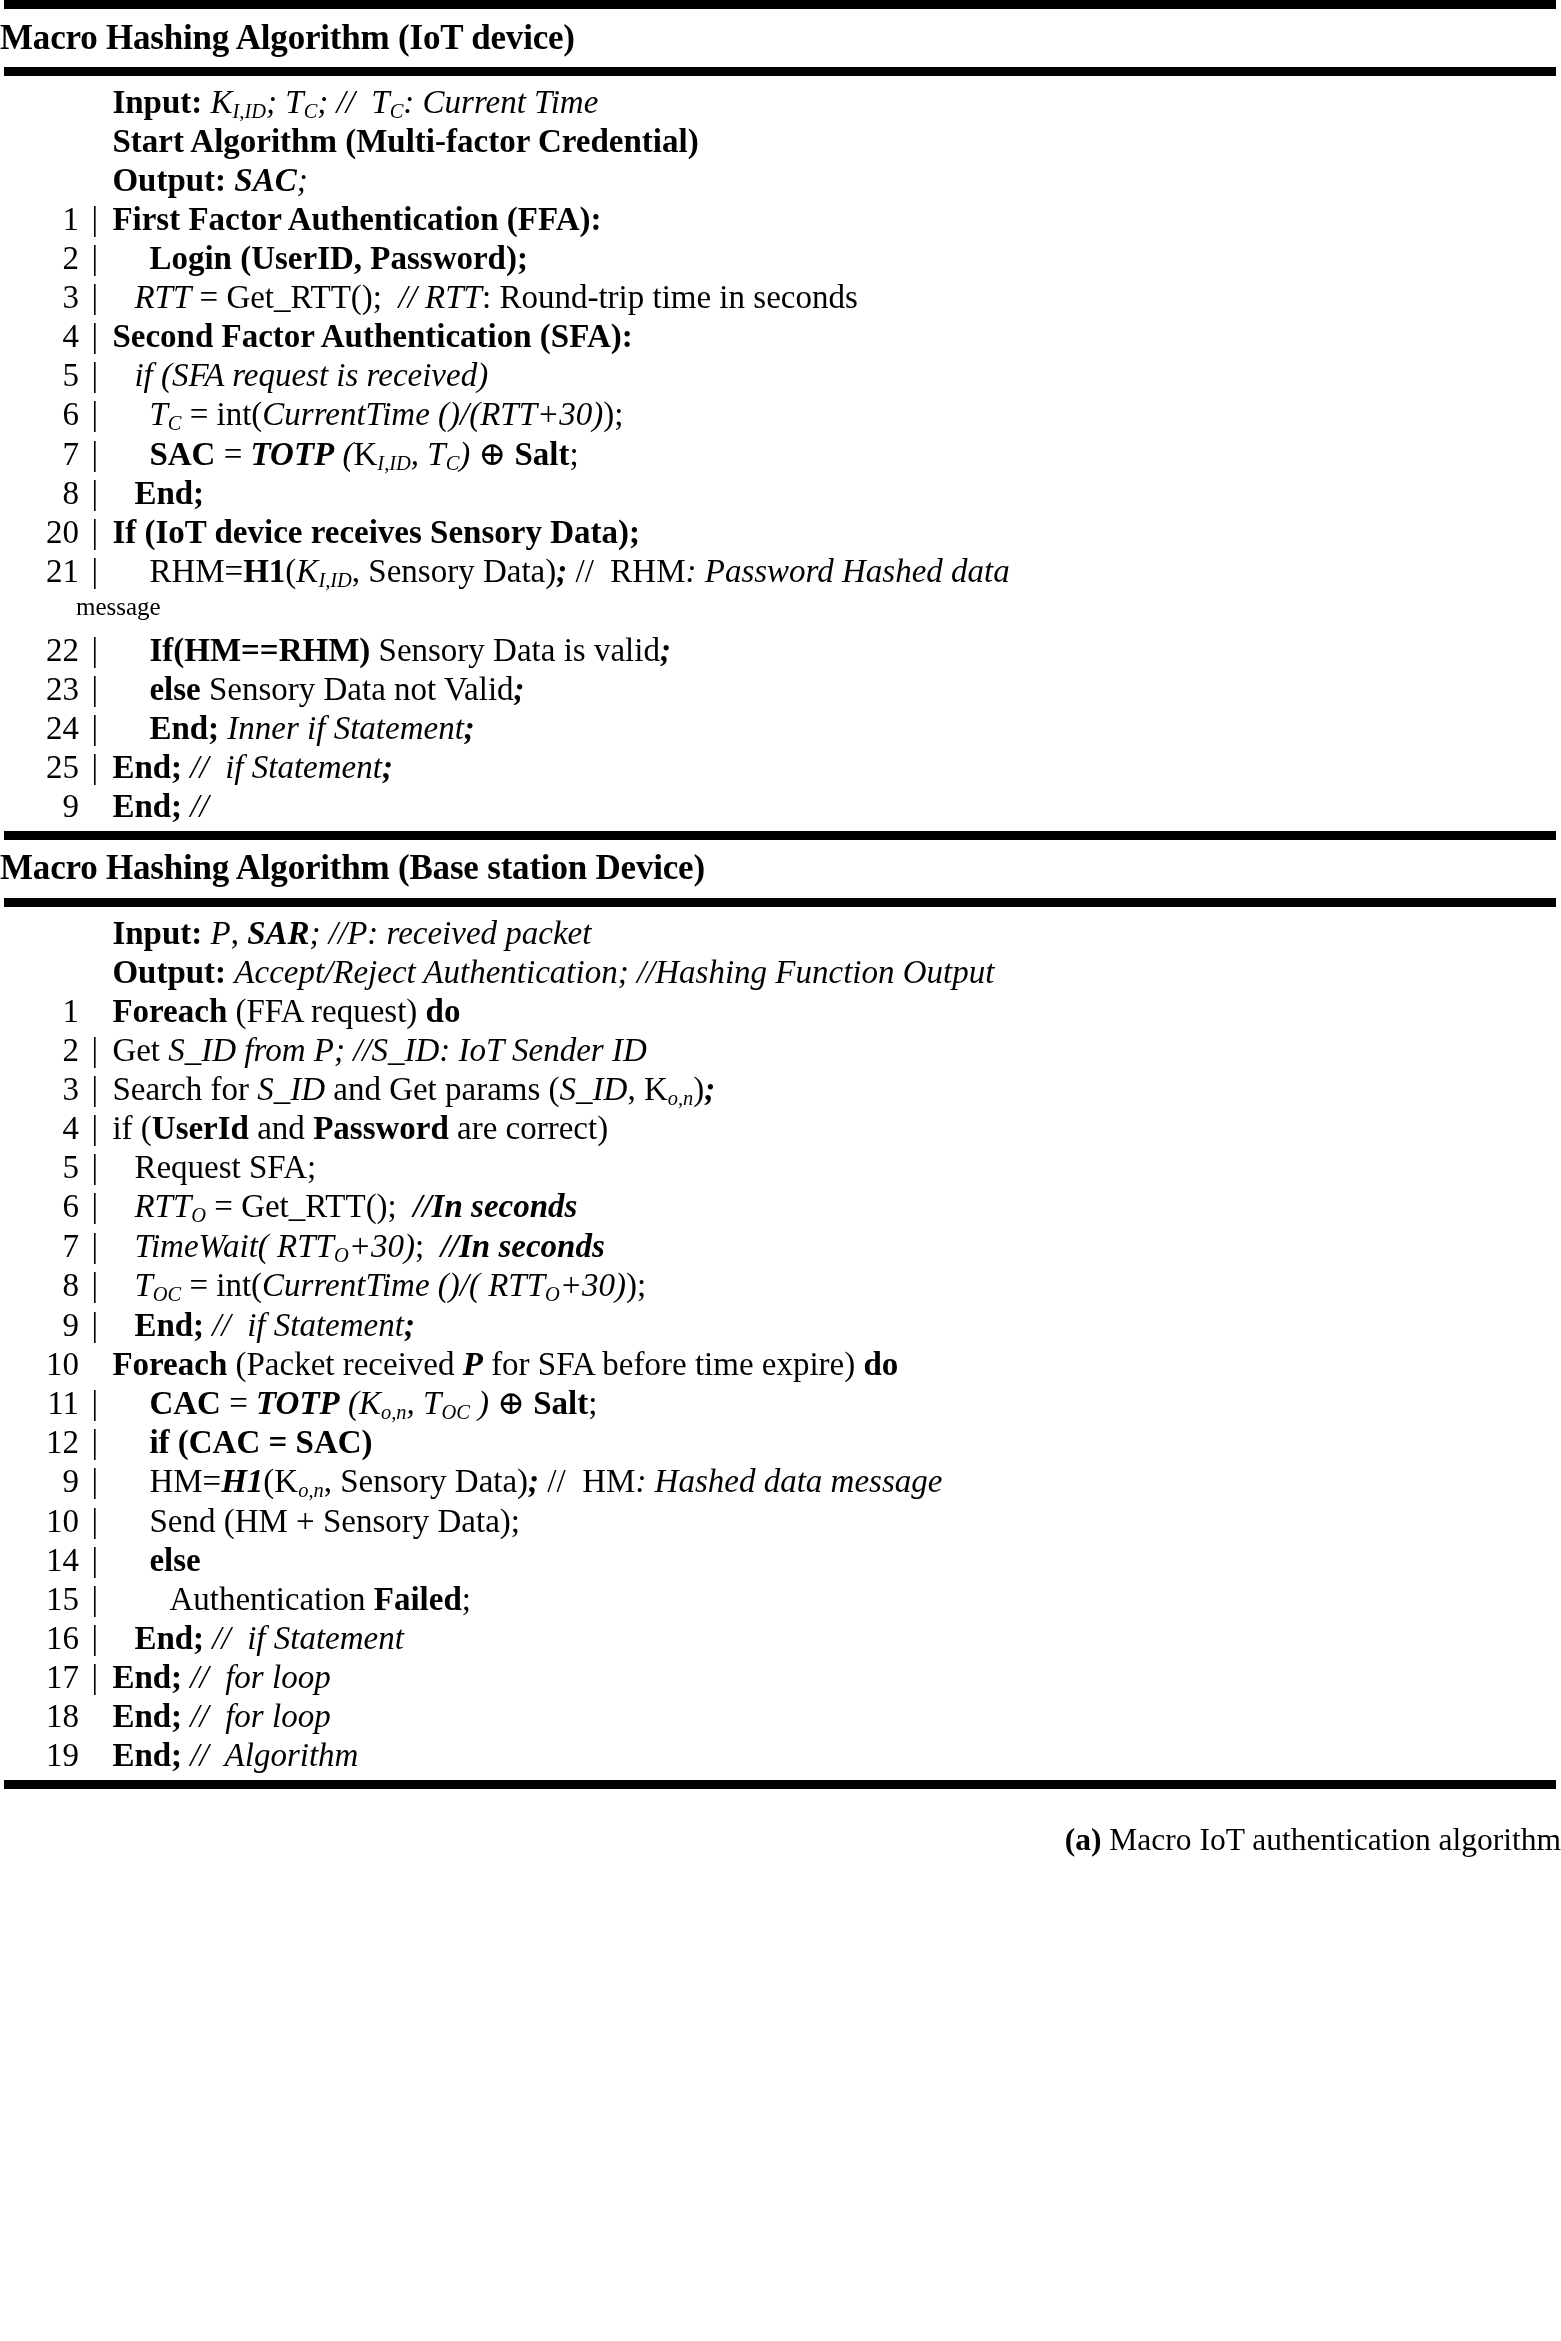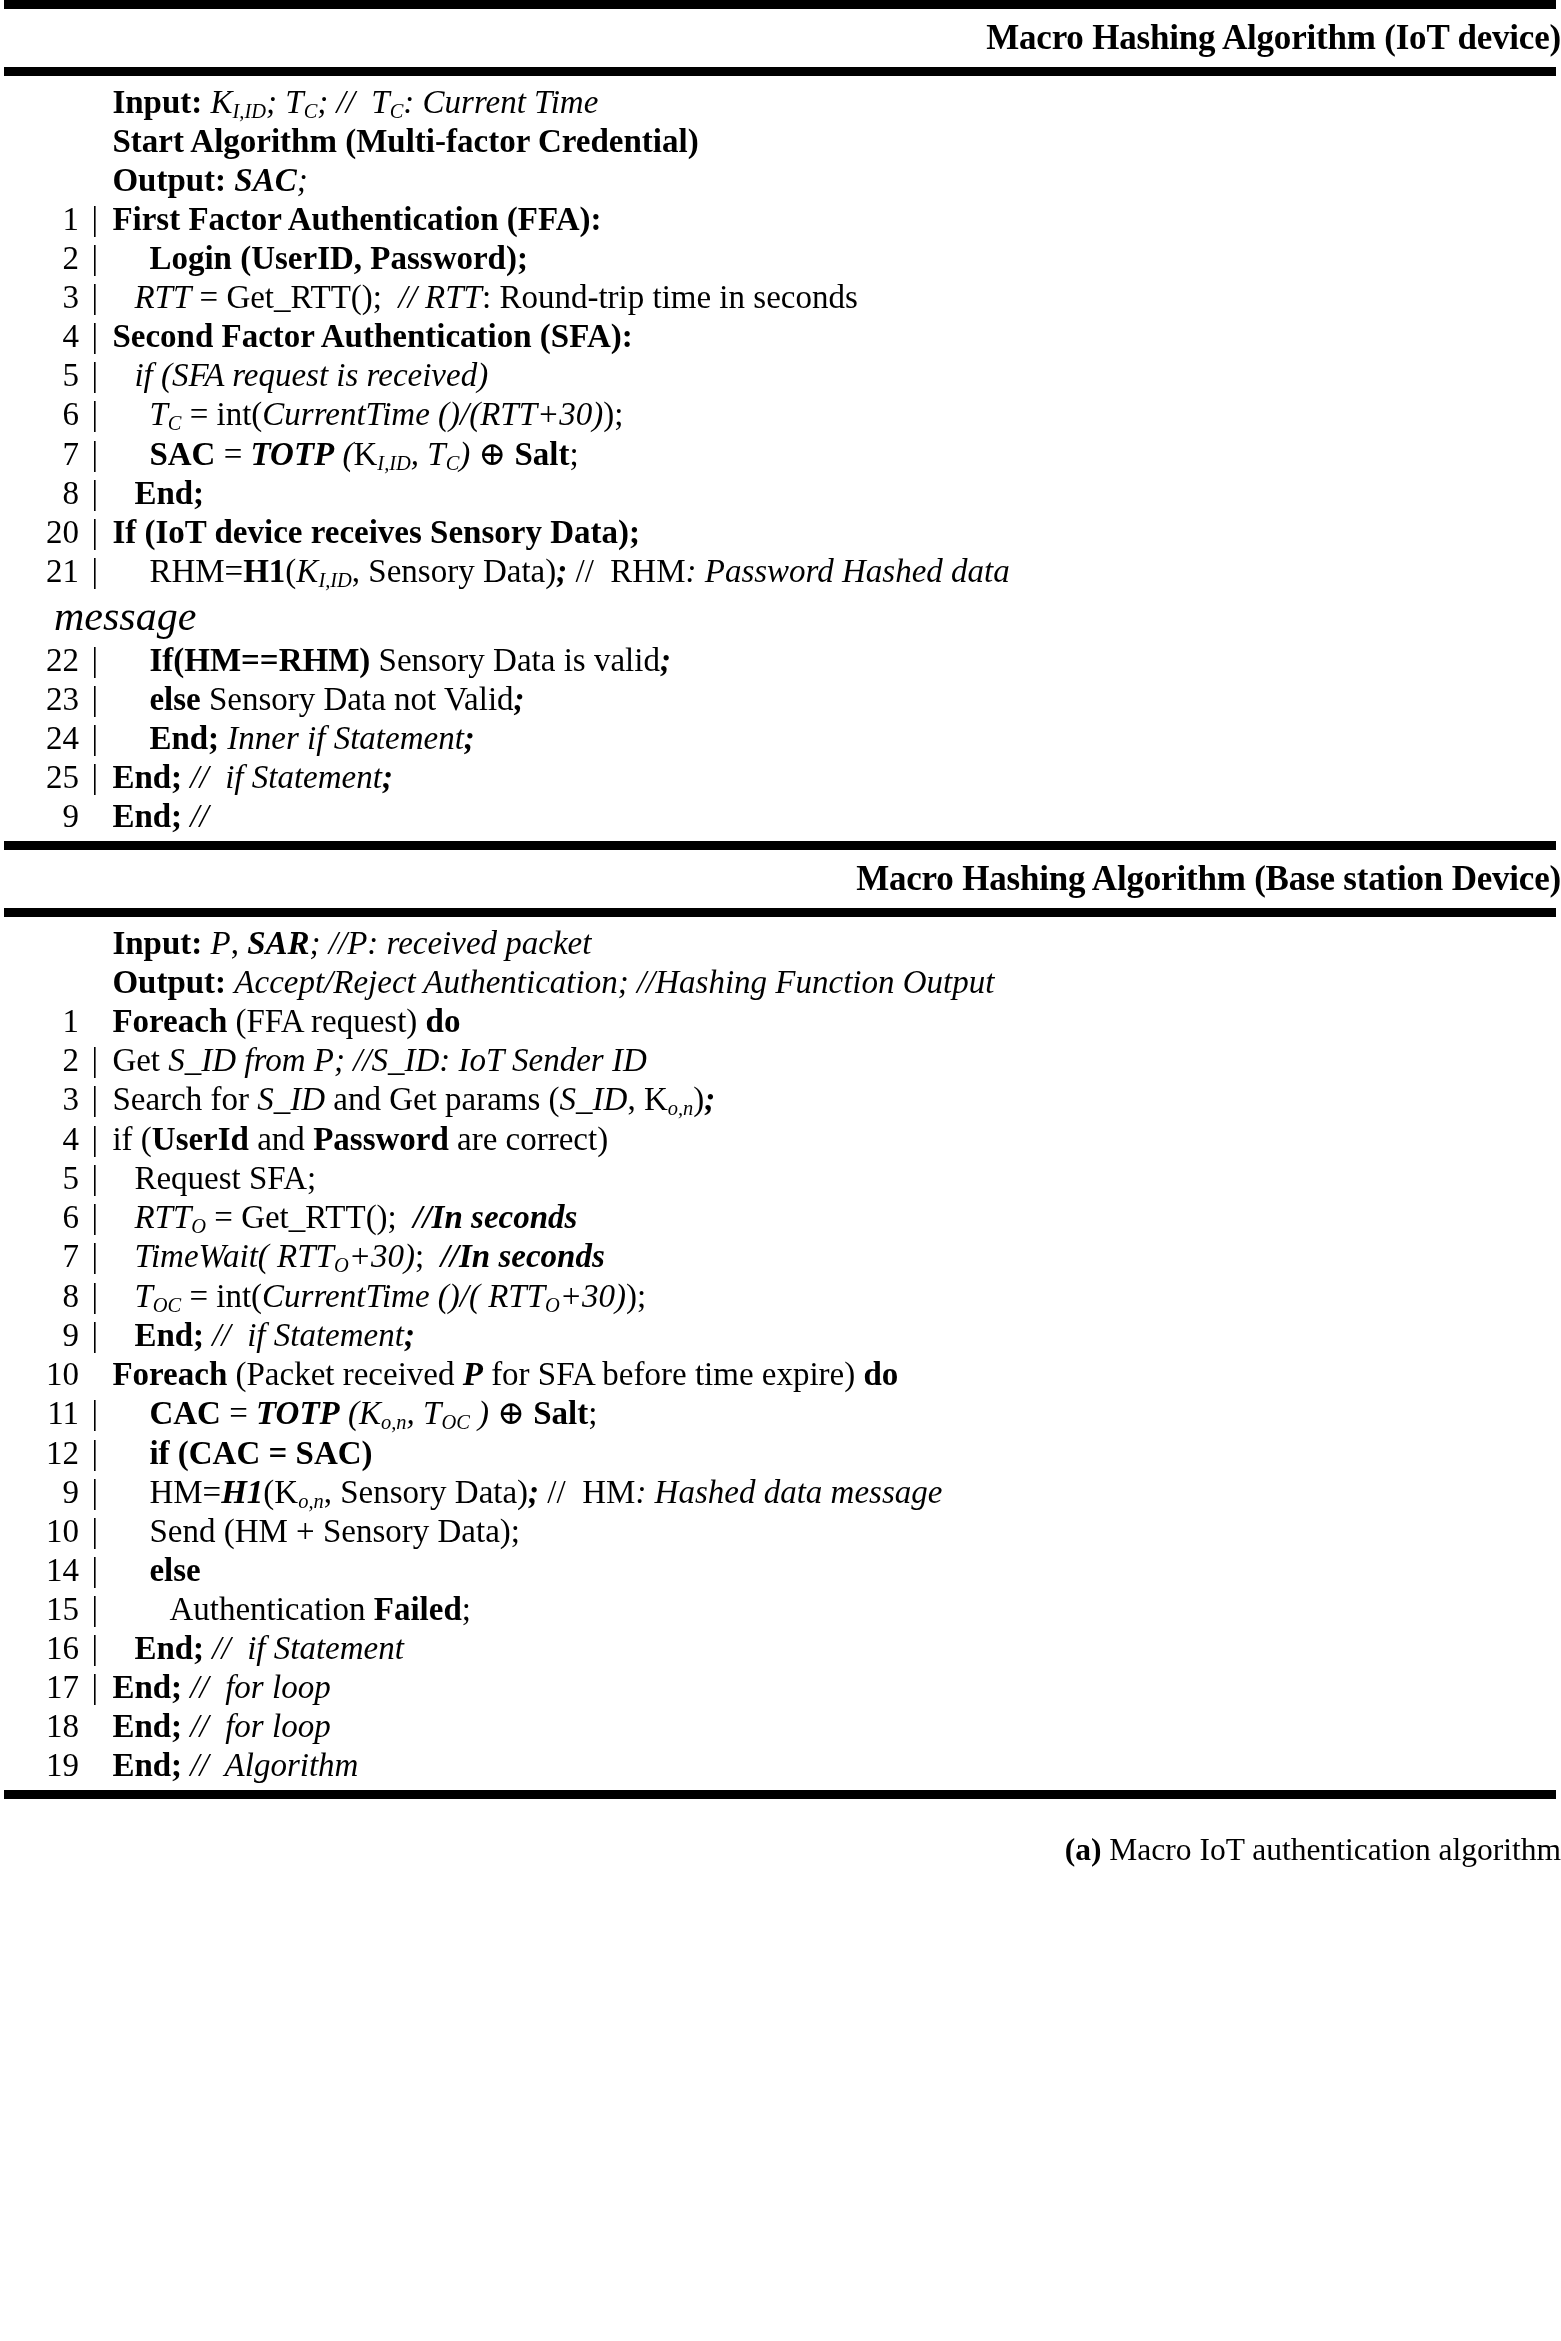--- a/index.html
+++ b/index.html
@@ -25,21 +25,21 @@
 
   
   .rule {
     height: 9px;
     background: #000000;
     margin: 0 4.8px 0 3.8px;
   }
 
   
   .algo-title {
-    text-align: right;
+    text-align: left;
     font-weight: bold;
     font-size: 35px;
     line-height: 1.28;
     padding: 6.7px 0 6.7px 0;
     letter-spacing: -0.2px;
     font-family: Liberation Serif, serif;
   }
 
   
   .algo-body {
@@ -89,24 +89,23 @@
 
   b, .b { font-weight: bold; }
   i, .i { font-style: italic; }
   .bi { font-weight: bold; font-style: italic; }
   sub {
     font-size: 0.62em;
     vertical-align: -0.22em;
     font-style: italic;
   }
   .wrapline {
-    font-size: 42px;
+    font-size: 25px;
     line-height: 1.175;
-    font-style: italic;
-    padding-left: 54px;
+    padding-left: 76px;
     min-height: 39px;
   }
 
   .caption {
     text-align: right;
     font-size: 31.5px;
     padding-top: 33px;
   }
 </style>
 </head>

